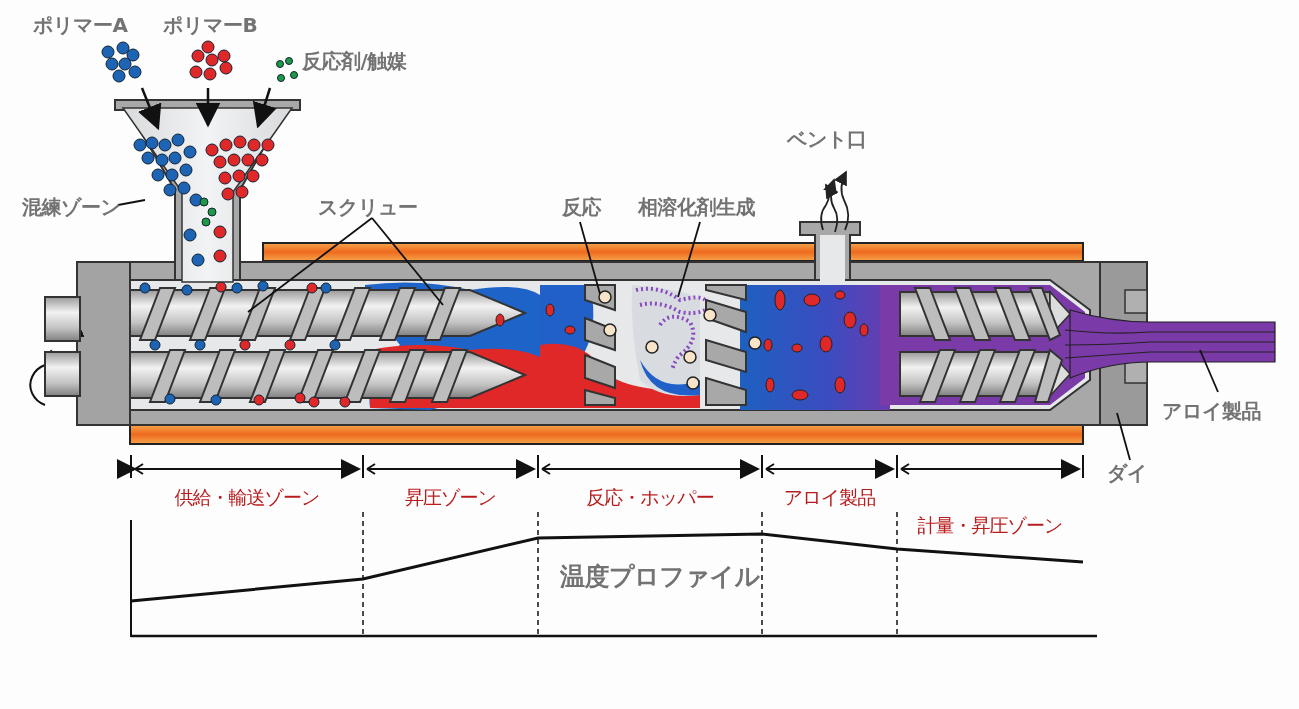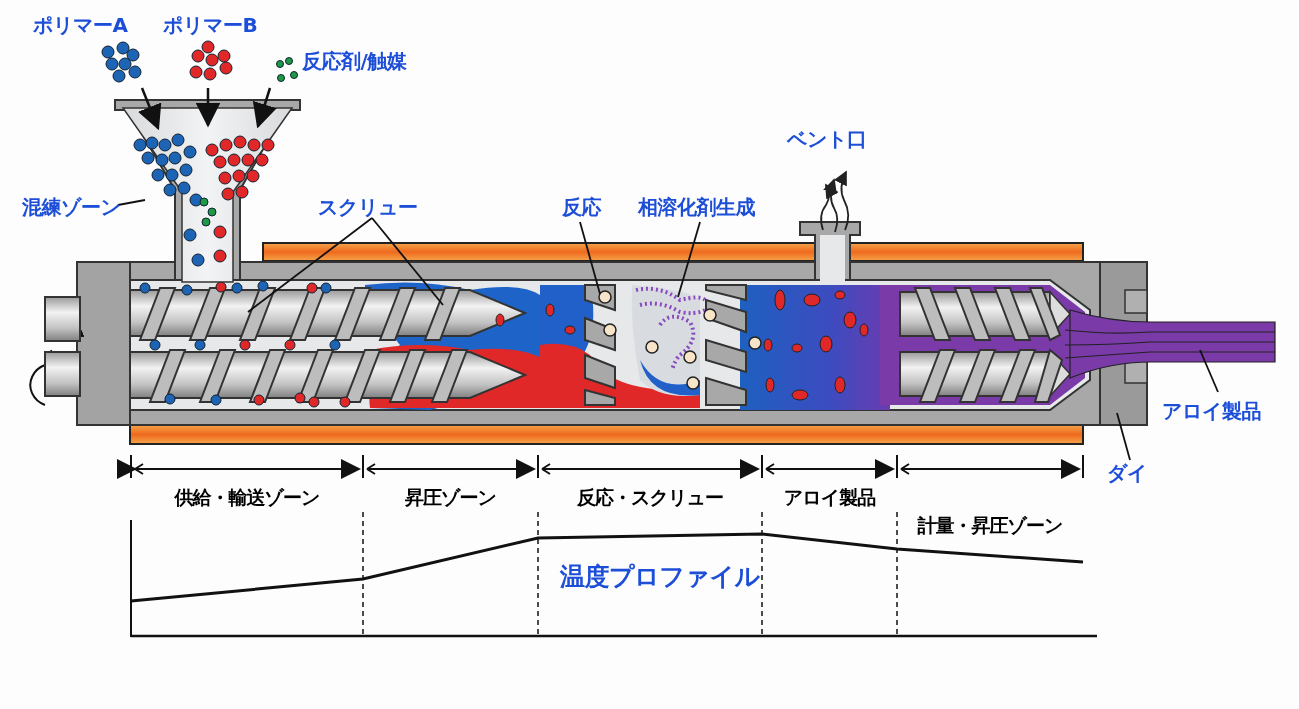--- a/index.html
+++ b/index.html
@@ -1,19 +1,19 @@
 <!DOCTYPE html>
 <html><head>
 <meta charset="utf-8">
 <style>
   html,body{margin:0;padding:0;background:#fdfdfd;}
   #stage{position:relative;width:1299px;height:709px;overflow:hidden;background:#fdfdfd;font-family:"DejaVu Sans","Liberation Sans",sans-serif;}
   svg{position:absolute;left:0;top:0;}
-  .lbl{position:absolute;font-weight:bold;color:#1d4ed8;white-space:nowrap;font-size:20px;letter-spacing:-0.5px;}
-  .zone{position:absolute;font-weight:bold;color:#000000;white-space:nowrap;font-size:19px;top:485px;text-align:center;letter-spacing:-1px;}
+  .lbl{position:absolute;font-weight:bold;color:#737373;white-space:nowrap;font-size:20px;letter-spacing:-0.5px;}
+  .zone{position:absolute;font-weight:normal;color:#b91c1c;white-space:nowrap;font-size:19px;top:485px;text-align:center;letter-spacing:-1px;}
 </style>
 </head>
 <body>
 
 <div id="stage">
 <svg width="1299" height="709" viewBox="0 0 1299 709">
   <defs>
     <linearGradient id="heat" x1="0" y1="0" x2="0" y2="1">
       <stop offset="0" stop-color="#f6a44a"></stop>
           <stop offset="0.5" stop-color="#ee6a1e"></stop>
@@ -298,17 +298,17 @@
 <div class="lbl" style="left:22px;top:194px;">混練ゾーン</div>
 <div class="lbl" style="left:318px;top:194px;">スクリュー</div>
 <div class="lbl" style="left:562px;top:194px;">反応</div>
 <div class="lbl" style="left:638px;top:194px;text-align:center;">相溶化剤生成</div>
 <div class="lbl" style="left:787px;top:126px;">ベント口</div>
 <div class="lbl" style="left:1162px;top:398px;">アロイ製品</div>
 <div class="lbl" style="left:1107px;top:460px;">ダイ</div>
 
 <div class="zone" style="left:131px;width:232px;">供給・輸送ゾーン</div>
 <div class="zone" style="left:363px;width:175px;">昇圧ゾーン</div>
-<div class="zone" style="left:538px;width:224px;">反応・スクリュー</div>
+<div class="zone" style="left:538px;width:224px;">反応・ホッパー</div>
 <div class="zone" style="left:762px;width:135px;">アロイ製品</div>
 <div class="zone" style="left:897px;width:186px;margin-top:28px;">計量・昇圧ゾーン</div>
 <div class="lbl" style="left:560px;top:560px;font-size:25px;">温度プロファイル</div>
 </div>
 
 </body></html>

